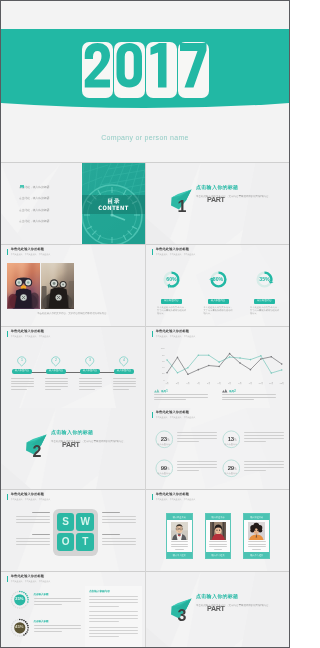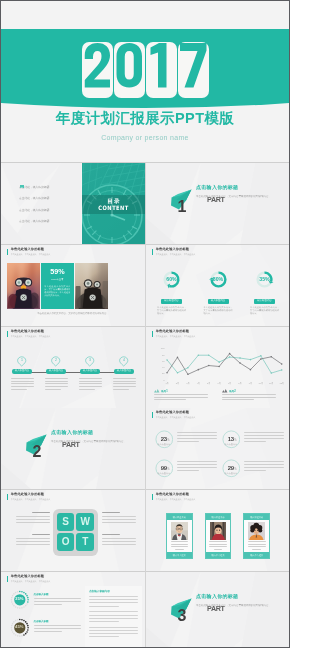--- a/index.html
+++ b/index.html
@@ -193,21 +193,20 @@
           <svg viewBox="0 0 61 112">
             <path d="M41,2 L41,91 L24,91 L24,21 L9,26 L9,11 L26,2 Z" fill="#22b8a4"></path>
           </svg>
         </div>
       <div class="digit">
           <svg viewBox="0 0 61 112">
             <path d="M4,2 L57,2 L57,17 L31,91 L13,91 L39,18 L4,18 Z" fill="#22b8a4"></path>
           </svg>
         </div>
     </div>
-    <div class="ctitle">年度计划汇报展示PPT模版</div>
     <div class="csub">Company or person name</div>
   </div>
 
   <div class="gline" style="top:161px"></div>
   <div class="gline" style="top:243px"></div>
   <div class="gline" style="top:325px"></div>
   <div class="gline" style="top:406px"></div>
   <div class="gline" style="top:488px"></div>
   <div class="gline" style="top:570px"></div>
   <div class="gvline" style="top:162px;height:486px"></div>
@@ -379,25 +378,20 @@
             <circle cx="12.4" cy="19.5" r="1.3" fill="#8aa7a0"></circle>
               <circle cx="21.6" cy="19.5" r="1.3" fill="#8aa7a0"></circle>
             <ellipse cx="17" cy="24.6" rx="2.6" ry="2.4" fill="#f2a92c"></ellipse>
             <path d="M9.5,27.5 Q17,23.5 24.5,27.5 L26.5,45 L7.5,45 Z" fill="#221a28"></path>
             <circle cx="17" cy="34.5" r="3.2" fill="#c9d1cc"></circle>
             <path d="M15.2,32.7 L18.8,36.3 M18.8,32.7 L15.2,36.3" stroke="#5b5f5c" stroke-width=".8"></path>
             <path d="M2,34 Q6,28 10,33 L8,45 L1,45 Z" fill="#60242f" opacity=".85"></path>
             <path d="M25,30 Q30,28 32,33 L32,45 L25,45 Z" fill="#3d2a35" opacity=".7"></path>
           </g>
         </svg>
-      </div>
-      <div class="pscol stat">
-        <div class="psv">59%</div>
-        <div class="psl">2017年业绩</div>
-        <div class="psb">单击此处输入你的文本内容，文字内容需概括精炼的说明该项内容，单击此处输入你的文本内容。</div>
       </div>
       <div class="pscol photo">
         <svg class="photoimg" viewBox="0 0 34 46" preserveAspectRatio="xMidYMid slice">
           <defs>
             <linearGradient id="pg2" x1="0" y1="0" x2="0.4" y2="1">
               <stop offset="0" stop-color="#e0d7c9"></stop>
                 <stop offset="0.4" stop-color="#bfae99"></stop>
               <stop offset="0.78" stop-color="#6e5d53"></stop>
                 <stop offset="1" stop-color="#463b37"></stop>
               </linearGradient>

